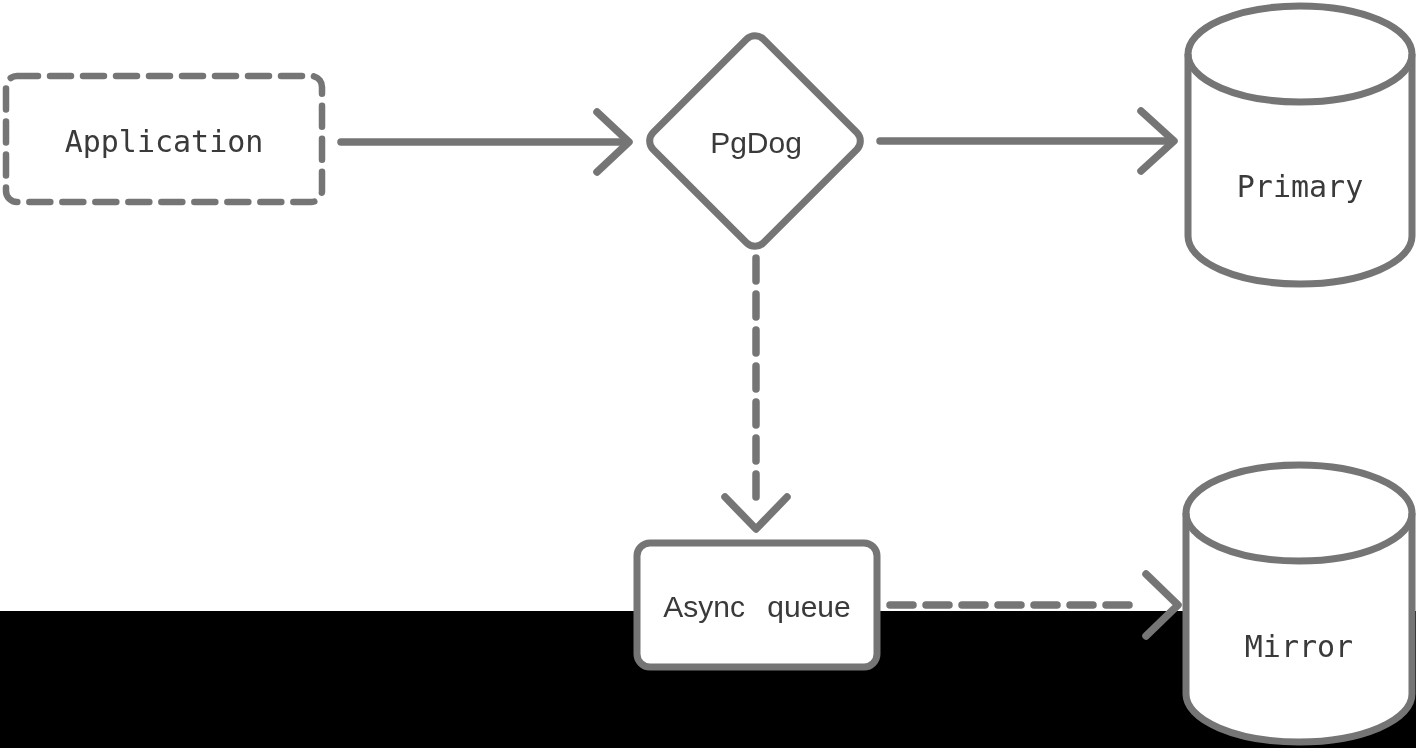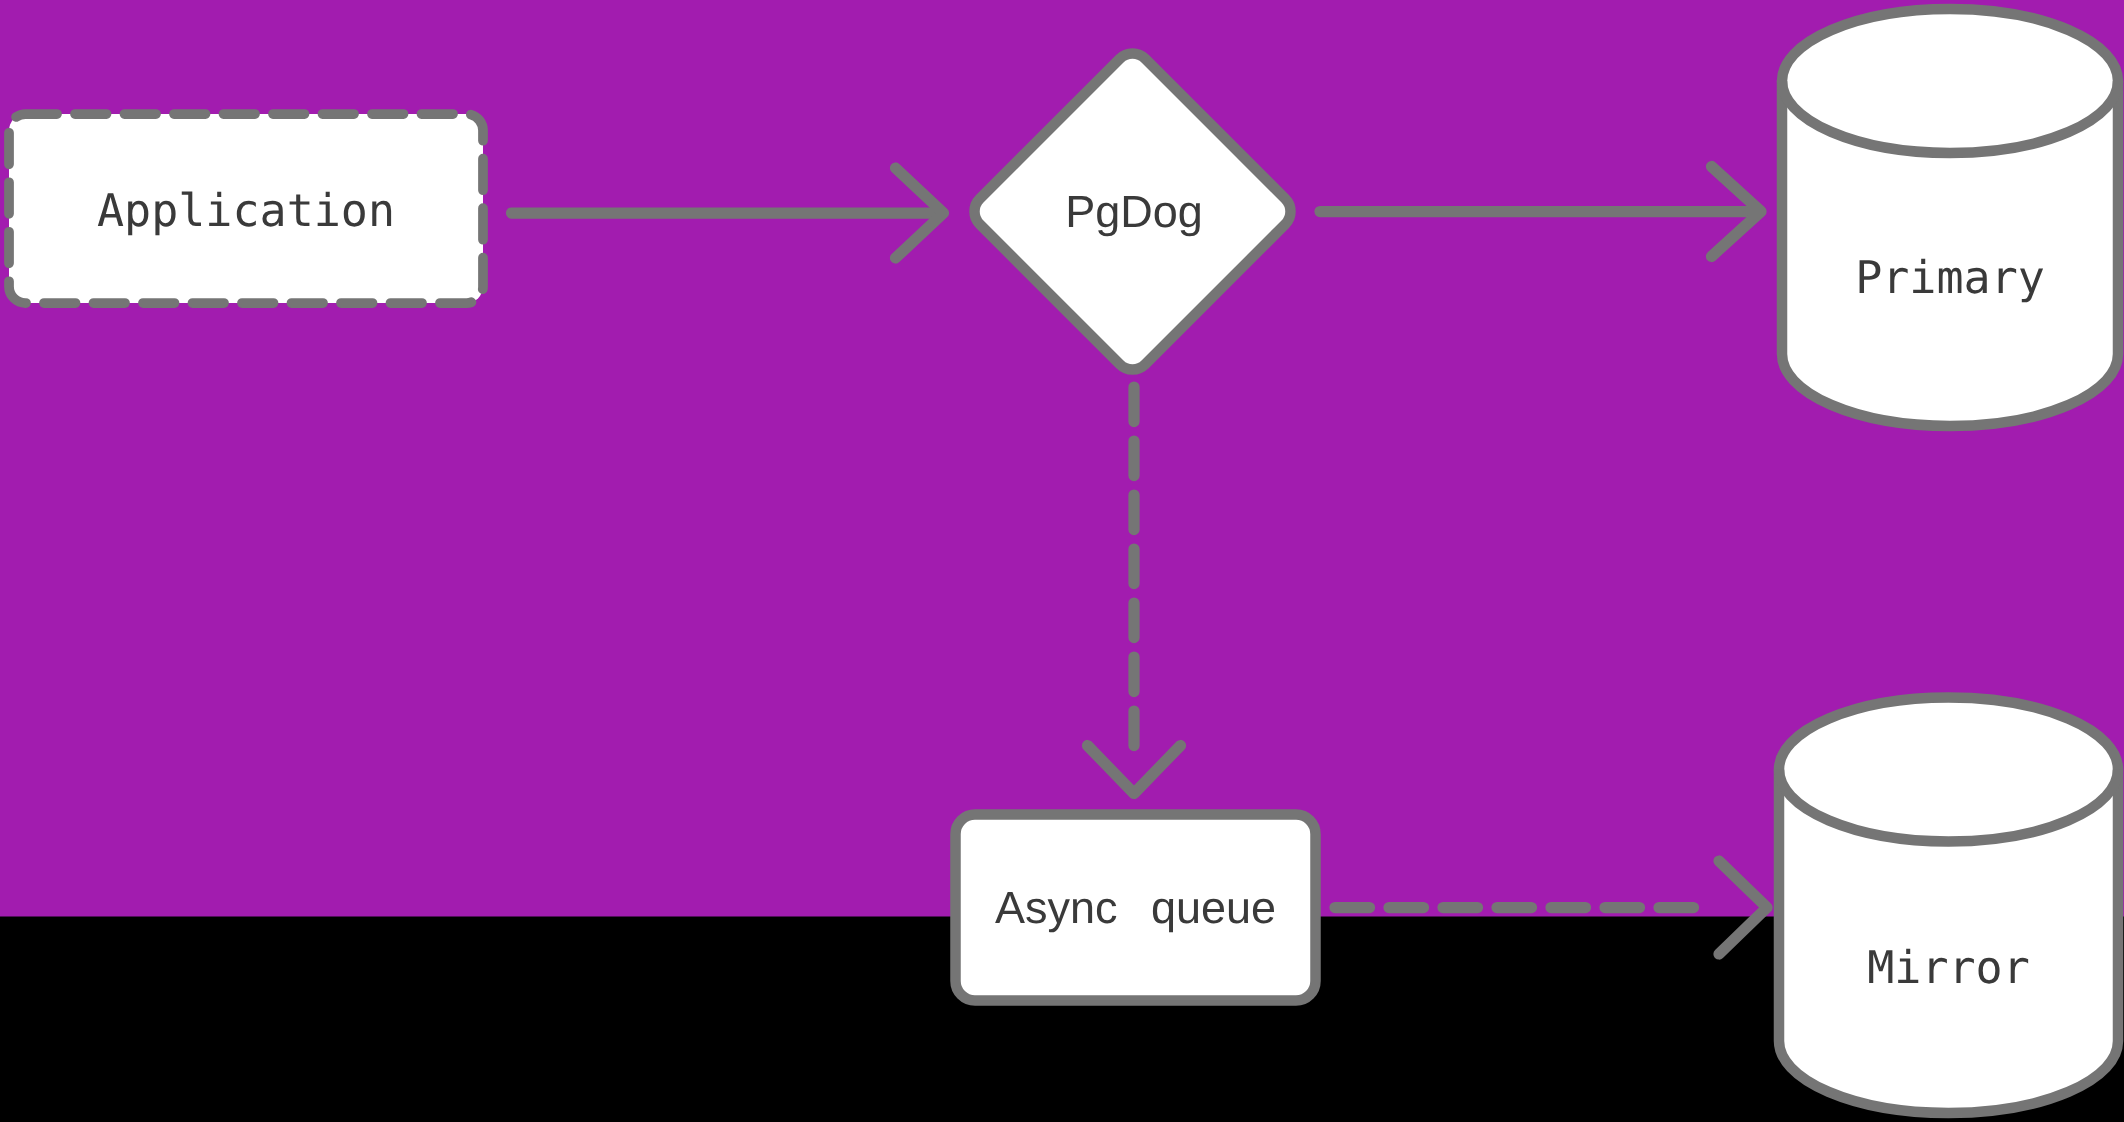--- a/index.html
+++ b/index.html
@@ -7,21 +7,21 @@
     padding: 0;
     width: 1416px;
     height: 748px;
     background: #000000;
     overflow: hidden;
   }
   .stage {
     position: relative;
     width: 1416px;
     height: 611px;
-    background: #a21caf;
+    background: #ffffff;
   }
   svg.diagram {
     position: absolute;
     top: 0;
     left: 0;
   }
   .shape {
     fill: #ffffff;
     stroke: #757575;
     stroke-width: 7;

